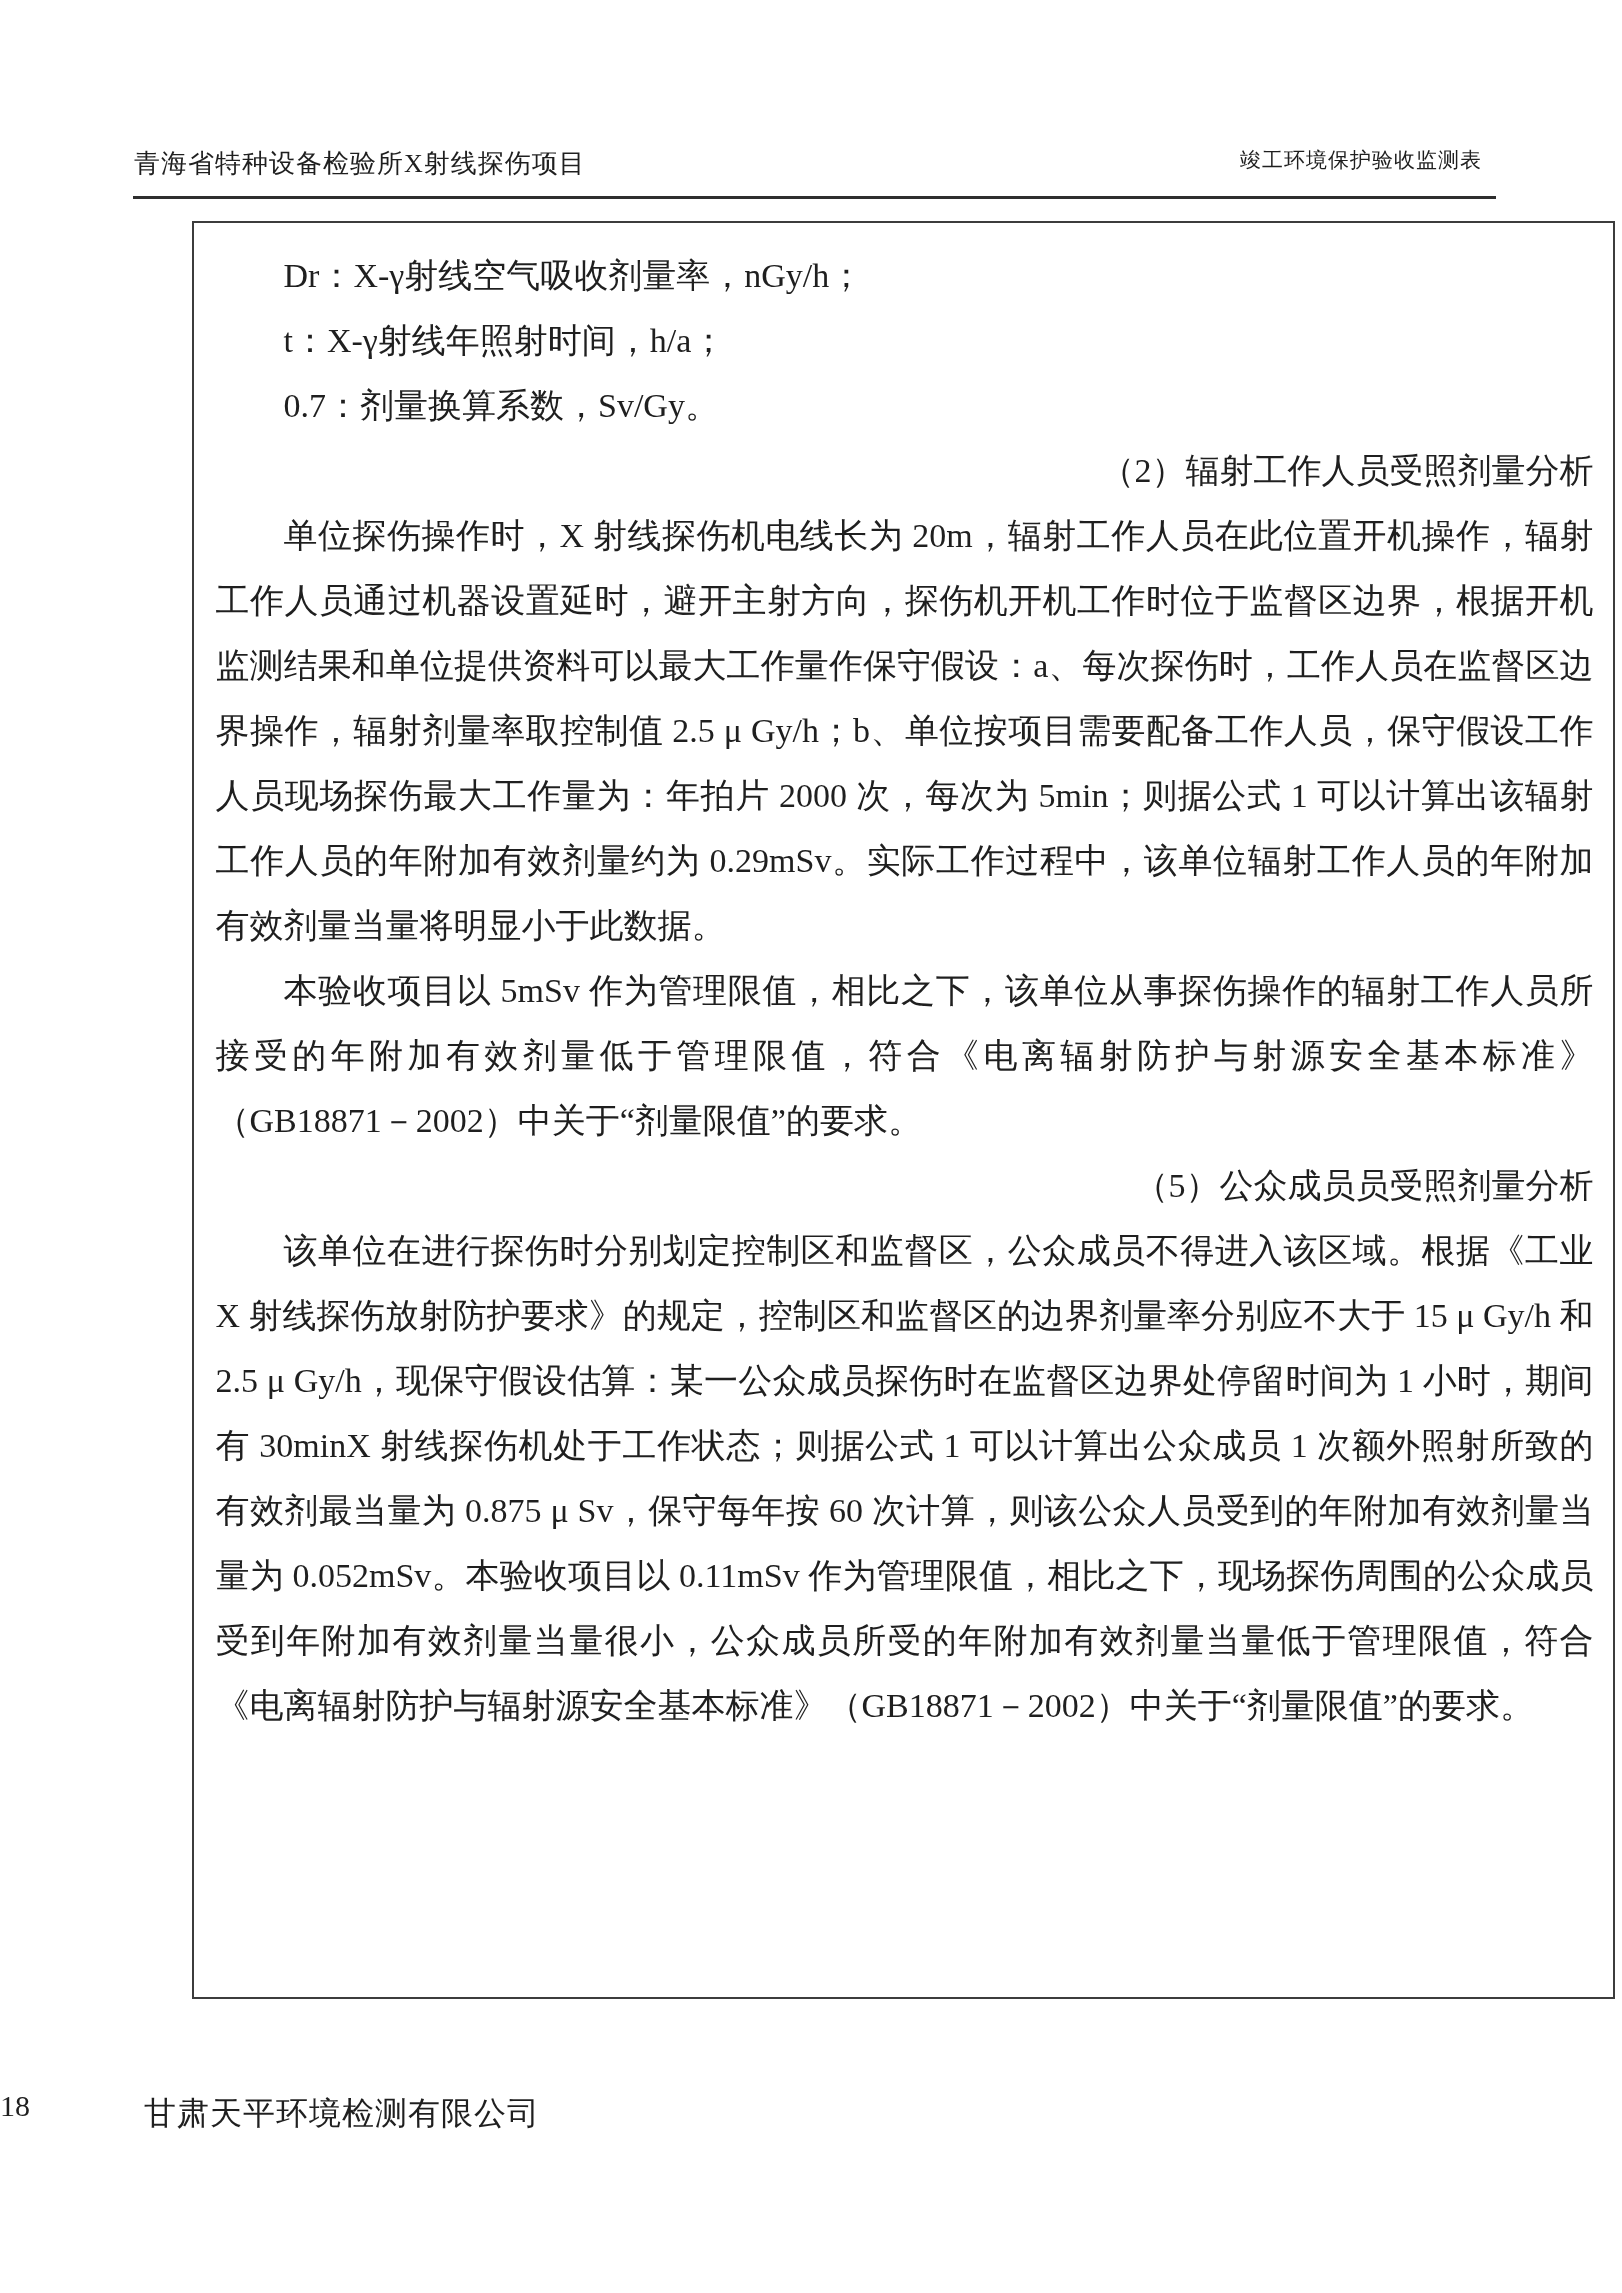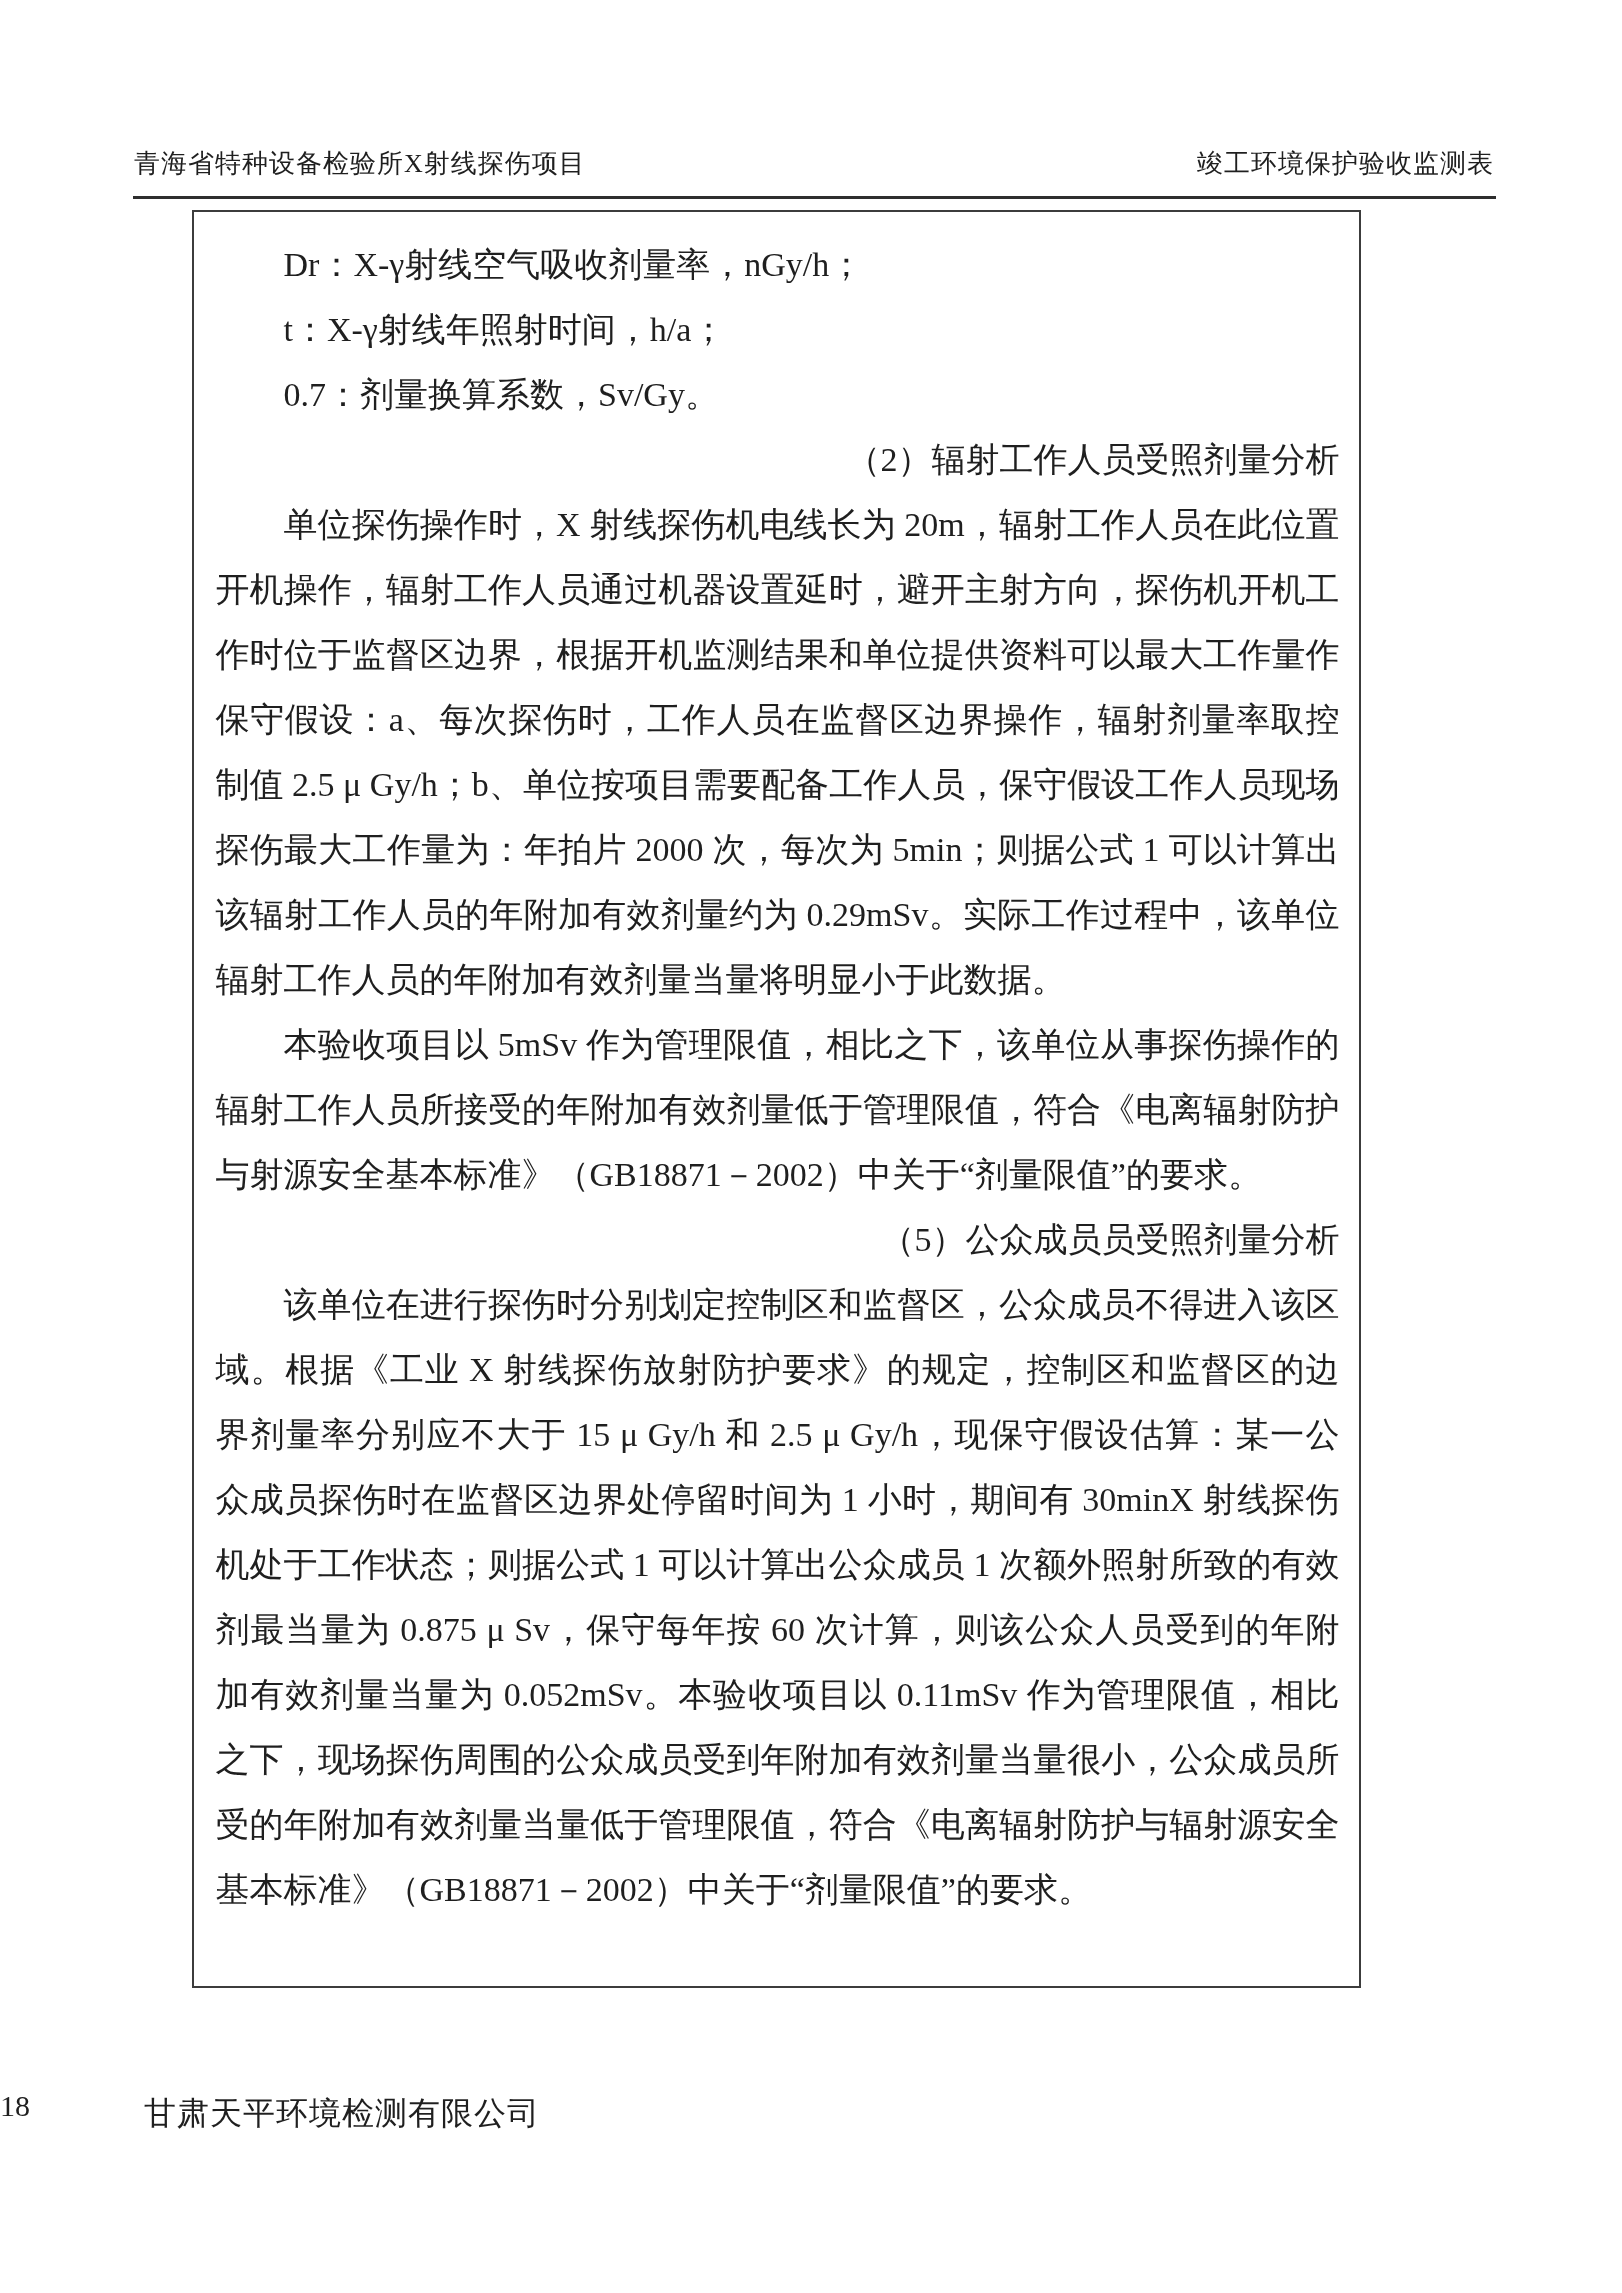--- a/index.html
+++ b/index.html
@@ -27,39 +27,39 @@
   .page-header-left {
     position: absolute;
     left: 134px;
     top: 146px;
     font-size: 26px;
     letter-spacing: 1px;
     white-space: nowrap;
   }
   .page-header-right {
     position: absolute;
-    right: 129px;
+    right: 141px;
     top: 146px;
-    font-size: 26px;
+    font-size: 21px;
     letter-spacing: 1px;
     white-space: nowrap;
   }
   .header-rule {
     position: absolute;
     left: 133px;
     right: 127px;
     top: 196px;
     height: 2.9px;
     background: var(--rule);
   }
   .content-box {
     position: absolute;
     left: 192px;
-    top: 210px;
-    width: 1169px;
+    top: 221px;
+    width: 1423px;
     height: 1778px;
     border: 2px solid var(--border);
     padding: 19.5px 19.5px 0 21.5px;
     background: var(--paper);
   }
   .body-text {
     font-size: 34px;
     line-height: 65px;
     text-align: justify;
   }

